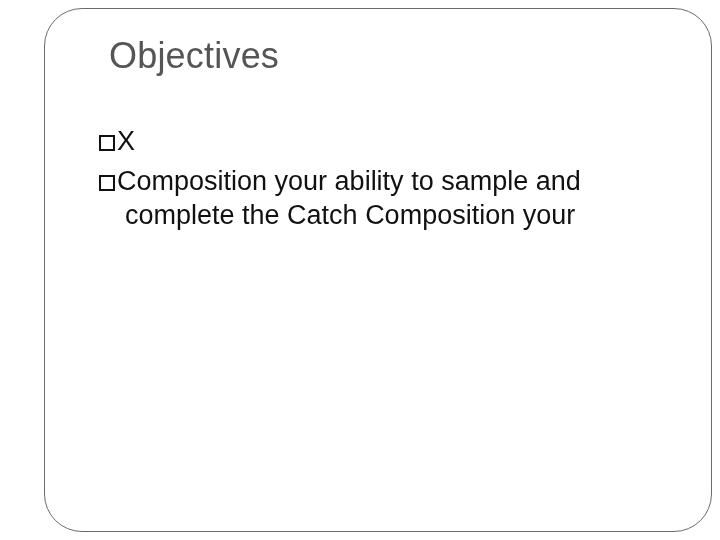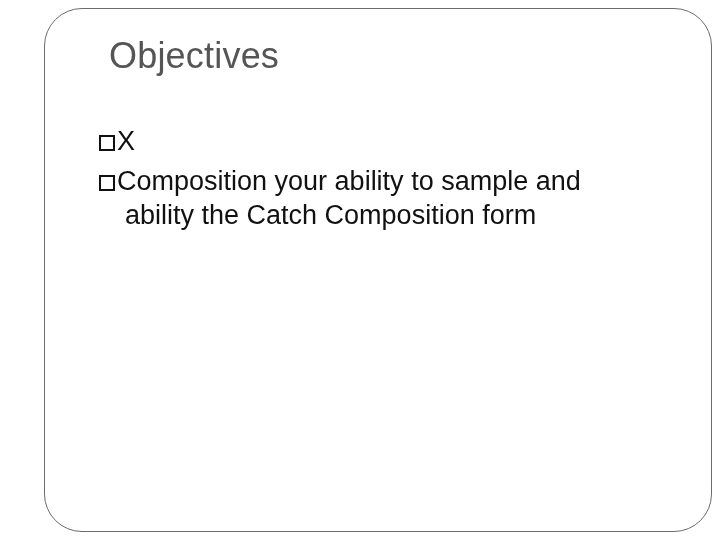--- a/index.html
+++ b/index.html
@@ -66,19 +66,19 @@
     <h1 class="title">Objectives</h1>
 
     <div class="bullets">
 
       <div class="bullet">
         <span class="bullet-box"></span><span>X</span>
       </div>
 
       <div class="bullet">
         <span class="bullet-box"></span><span>Composition your ability to sample and</span>
-        <div class="cont">ability the Catch Composition form</div>
+        <div class="cont">complete the Catch Composition your</div>
       </div>
 
     </div>
 
   </div>
 </div>
 
 </body></html>

